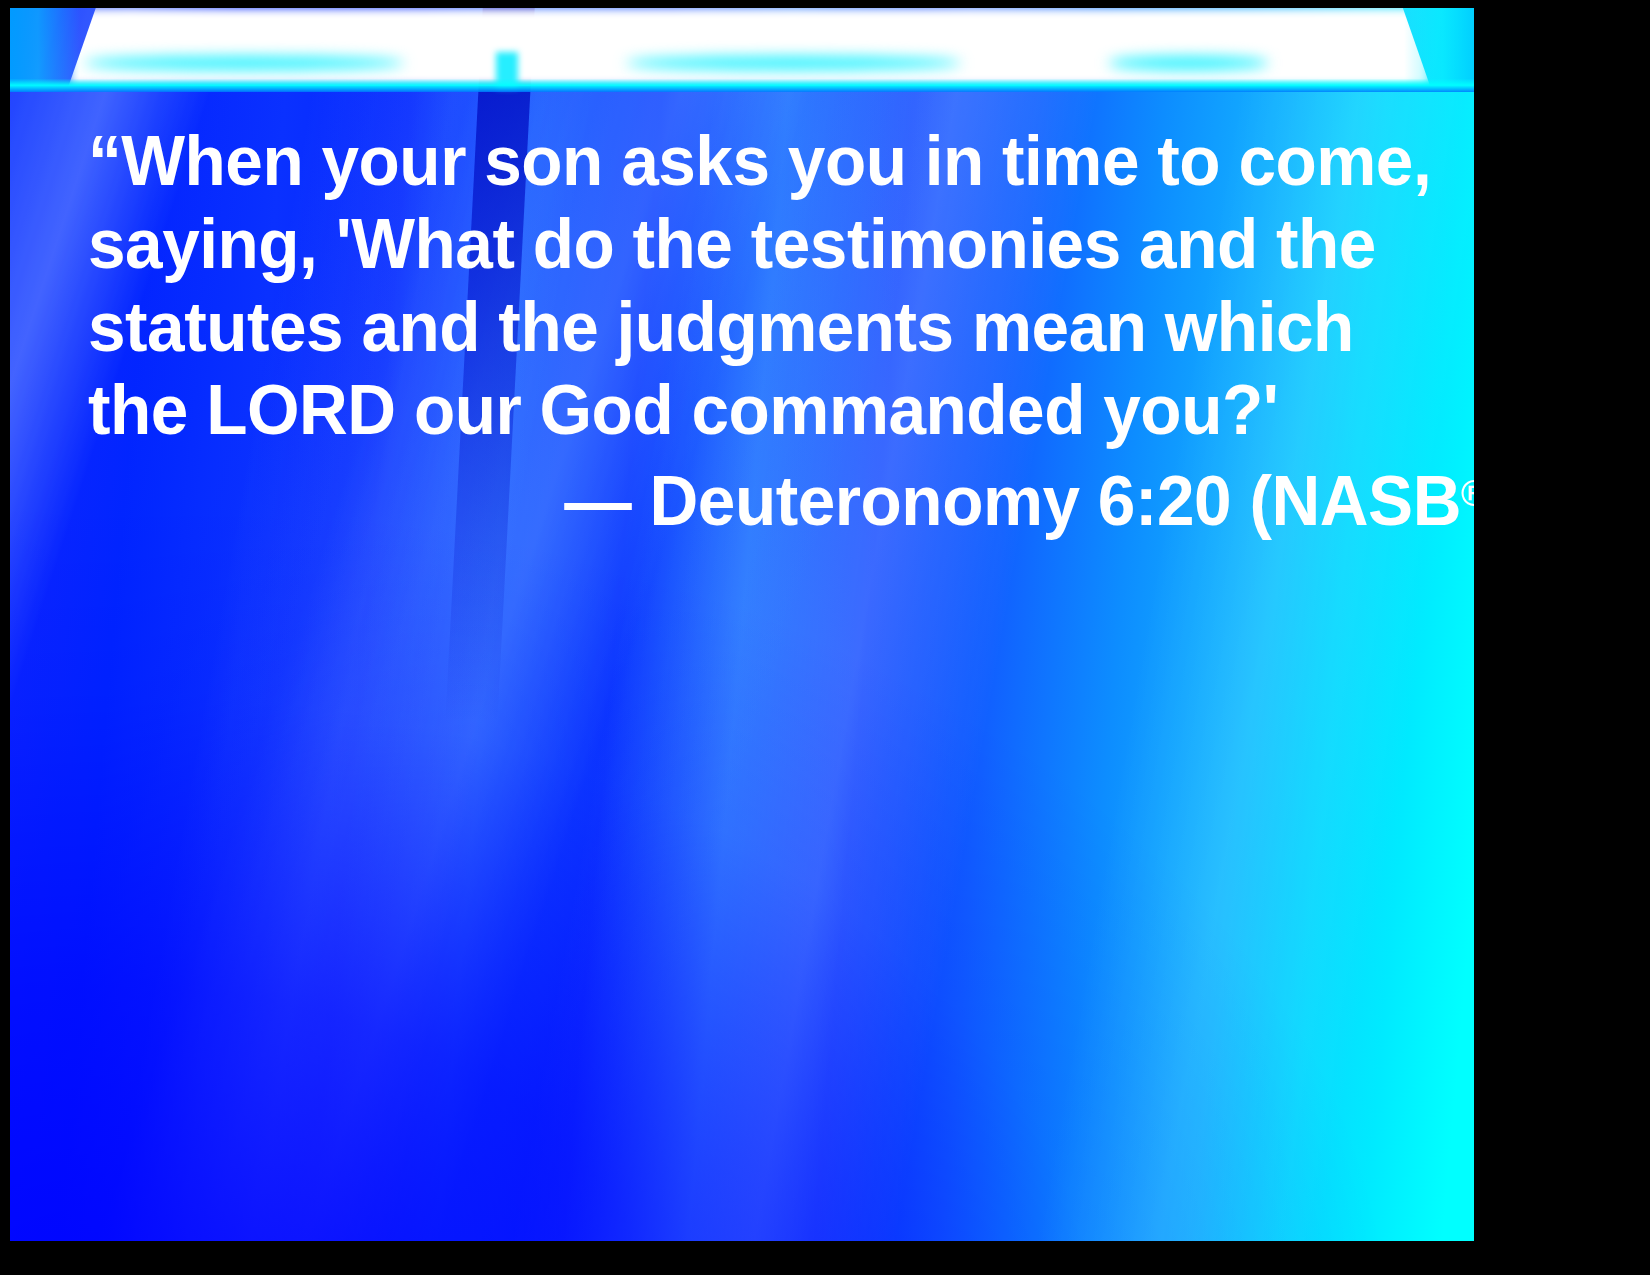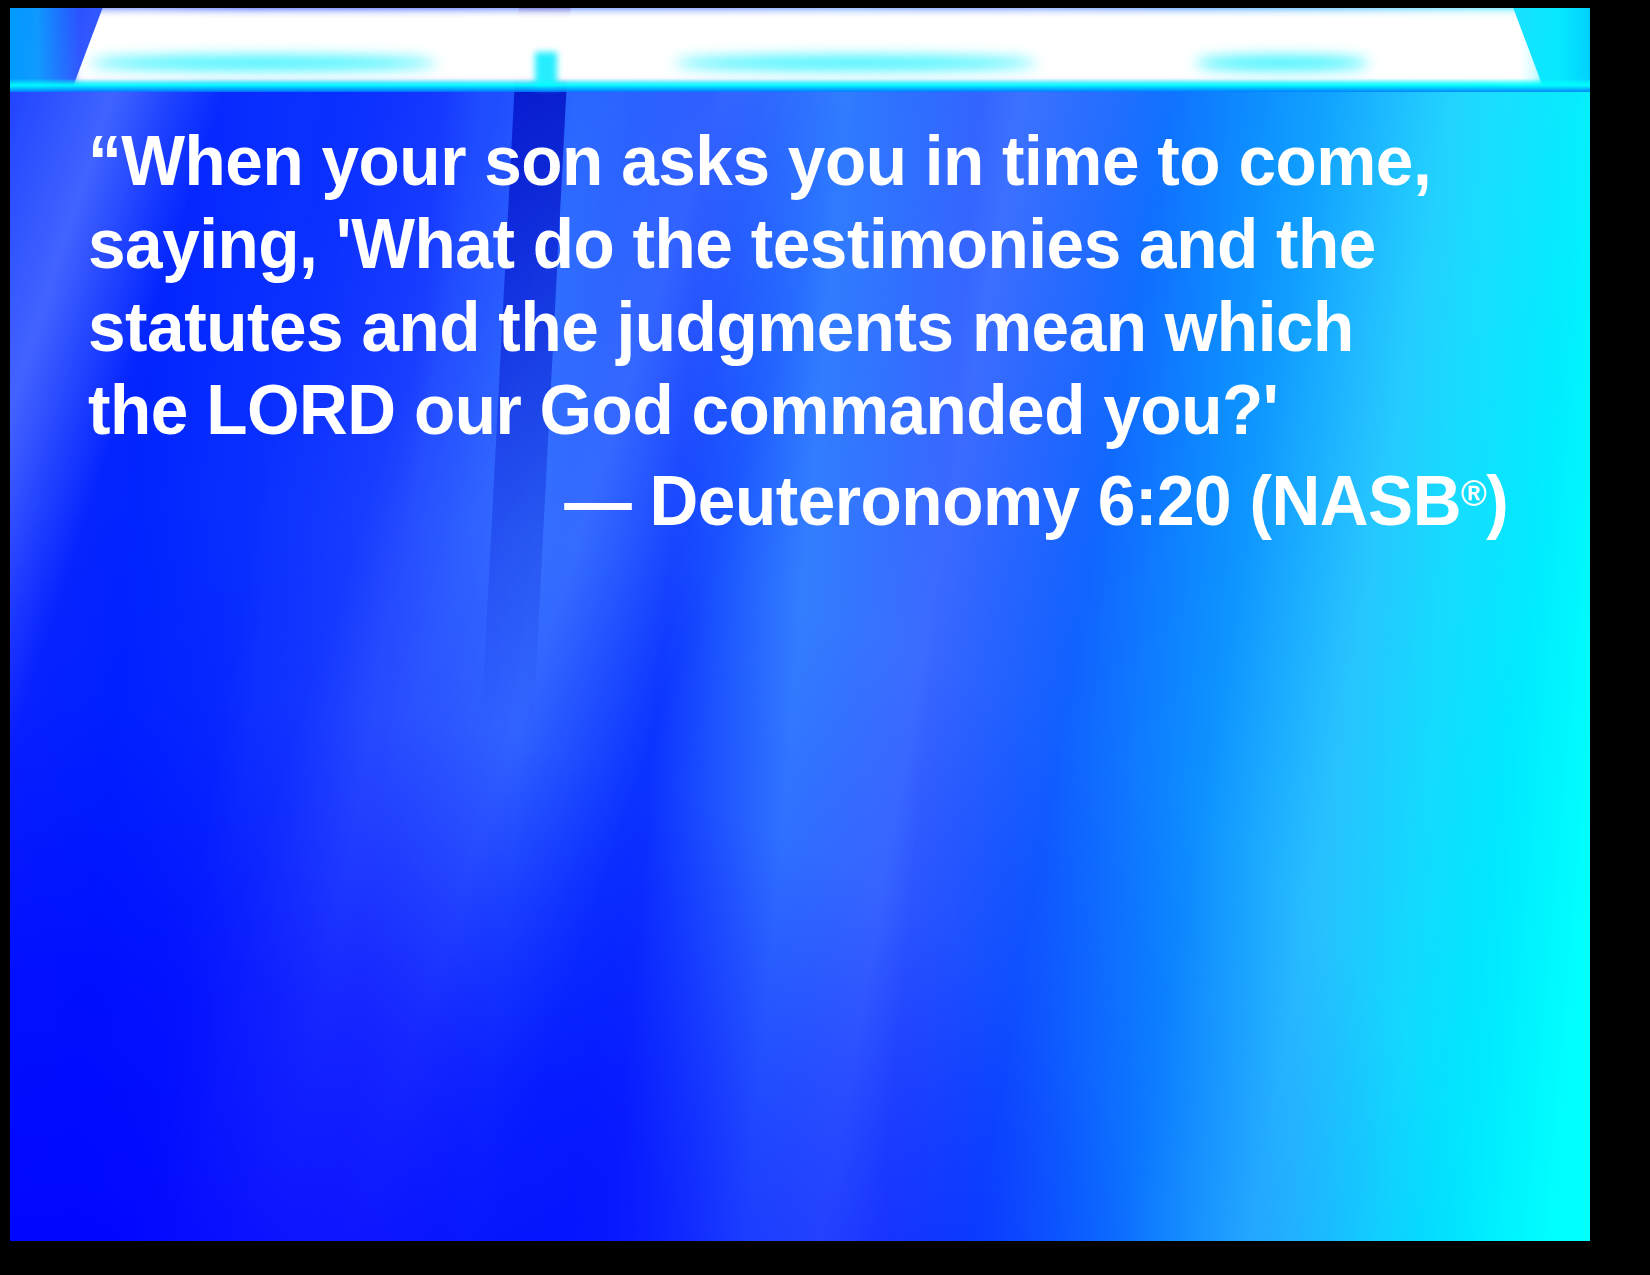--- a/index.html
+++ b/index.html
@@ -24,21 +24,21 @@
     background: #000000;
     box-sizing: border-box;
     overflow: hidden;
   }
 
   
   .slide-canvas {
     position: absolute;
     left: 10px;
     top: 8px;
-    width: 1580px;
+    width: 1464px;
     height: 1233px;
     overflow: hidden;
     background: #8b5cf6;
   }
 
   
   .bg-base {
     position: absolute;
     inset: 0;
     background: linear-gradient(95deg,

